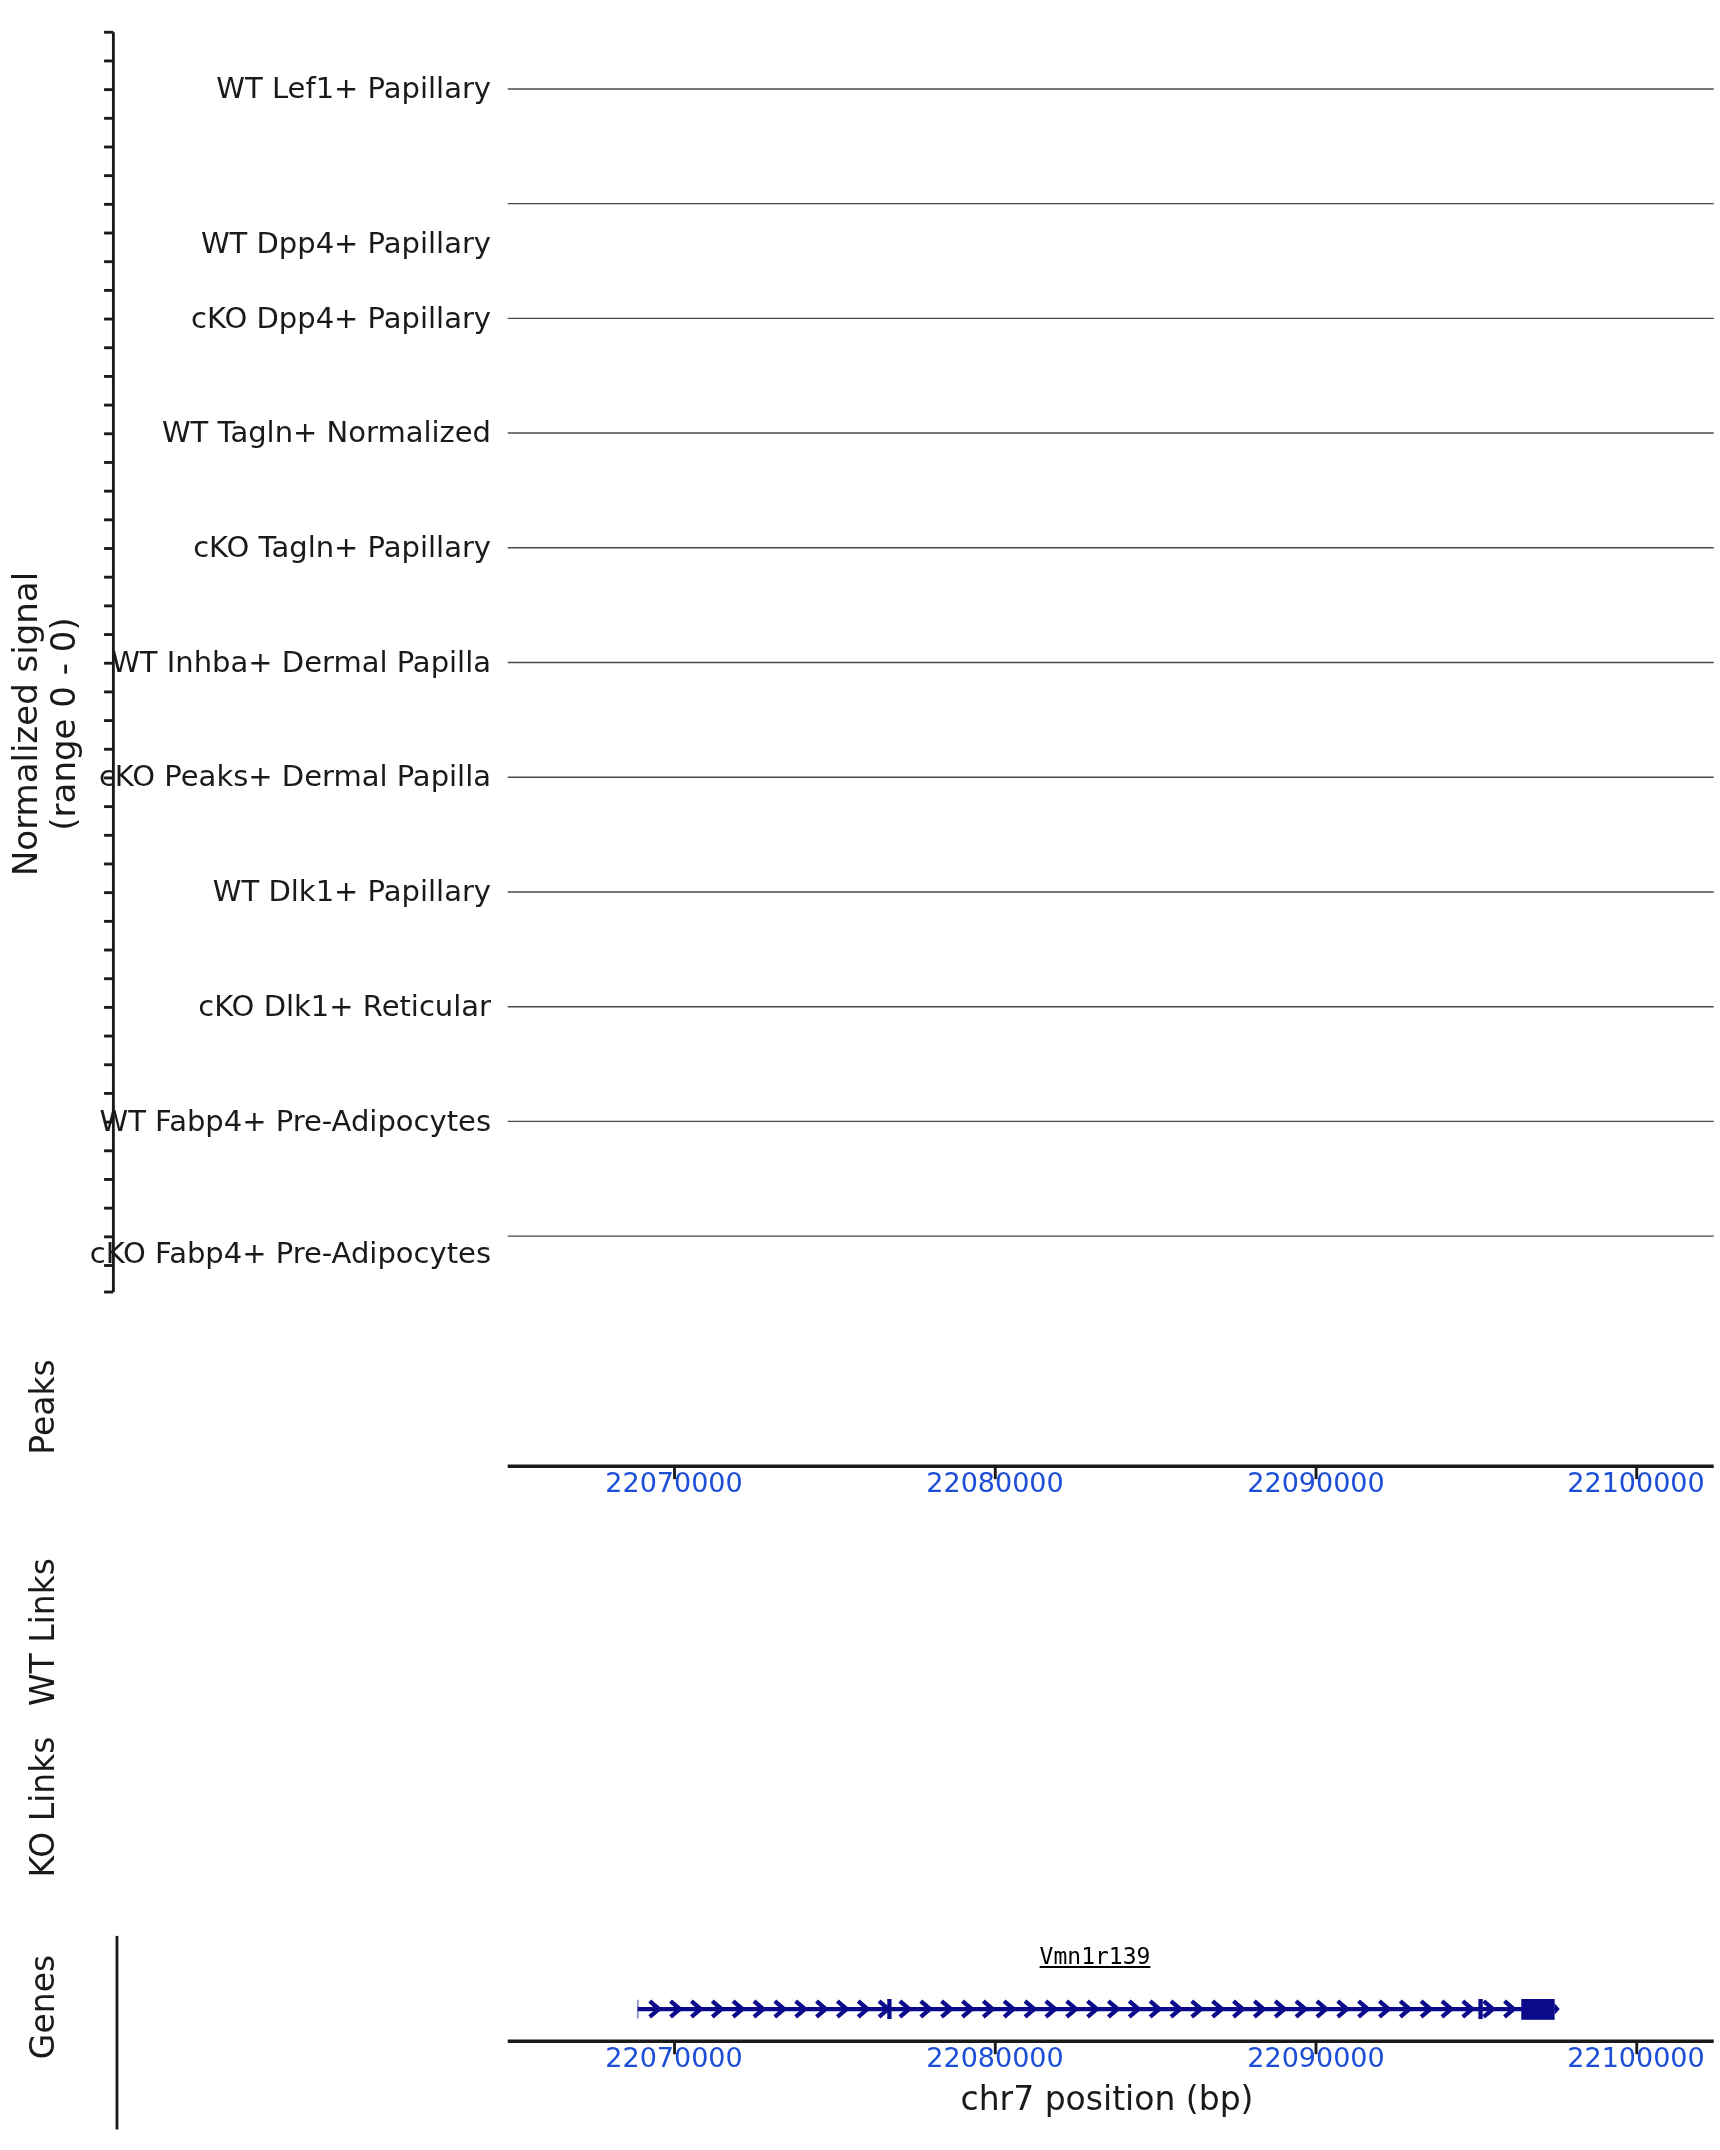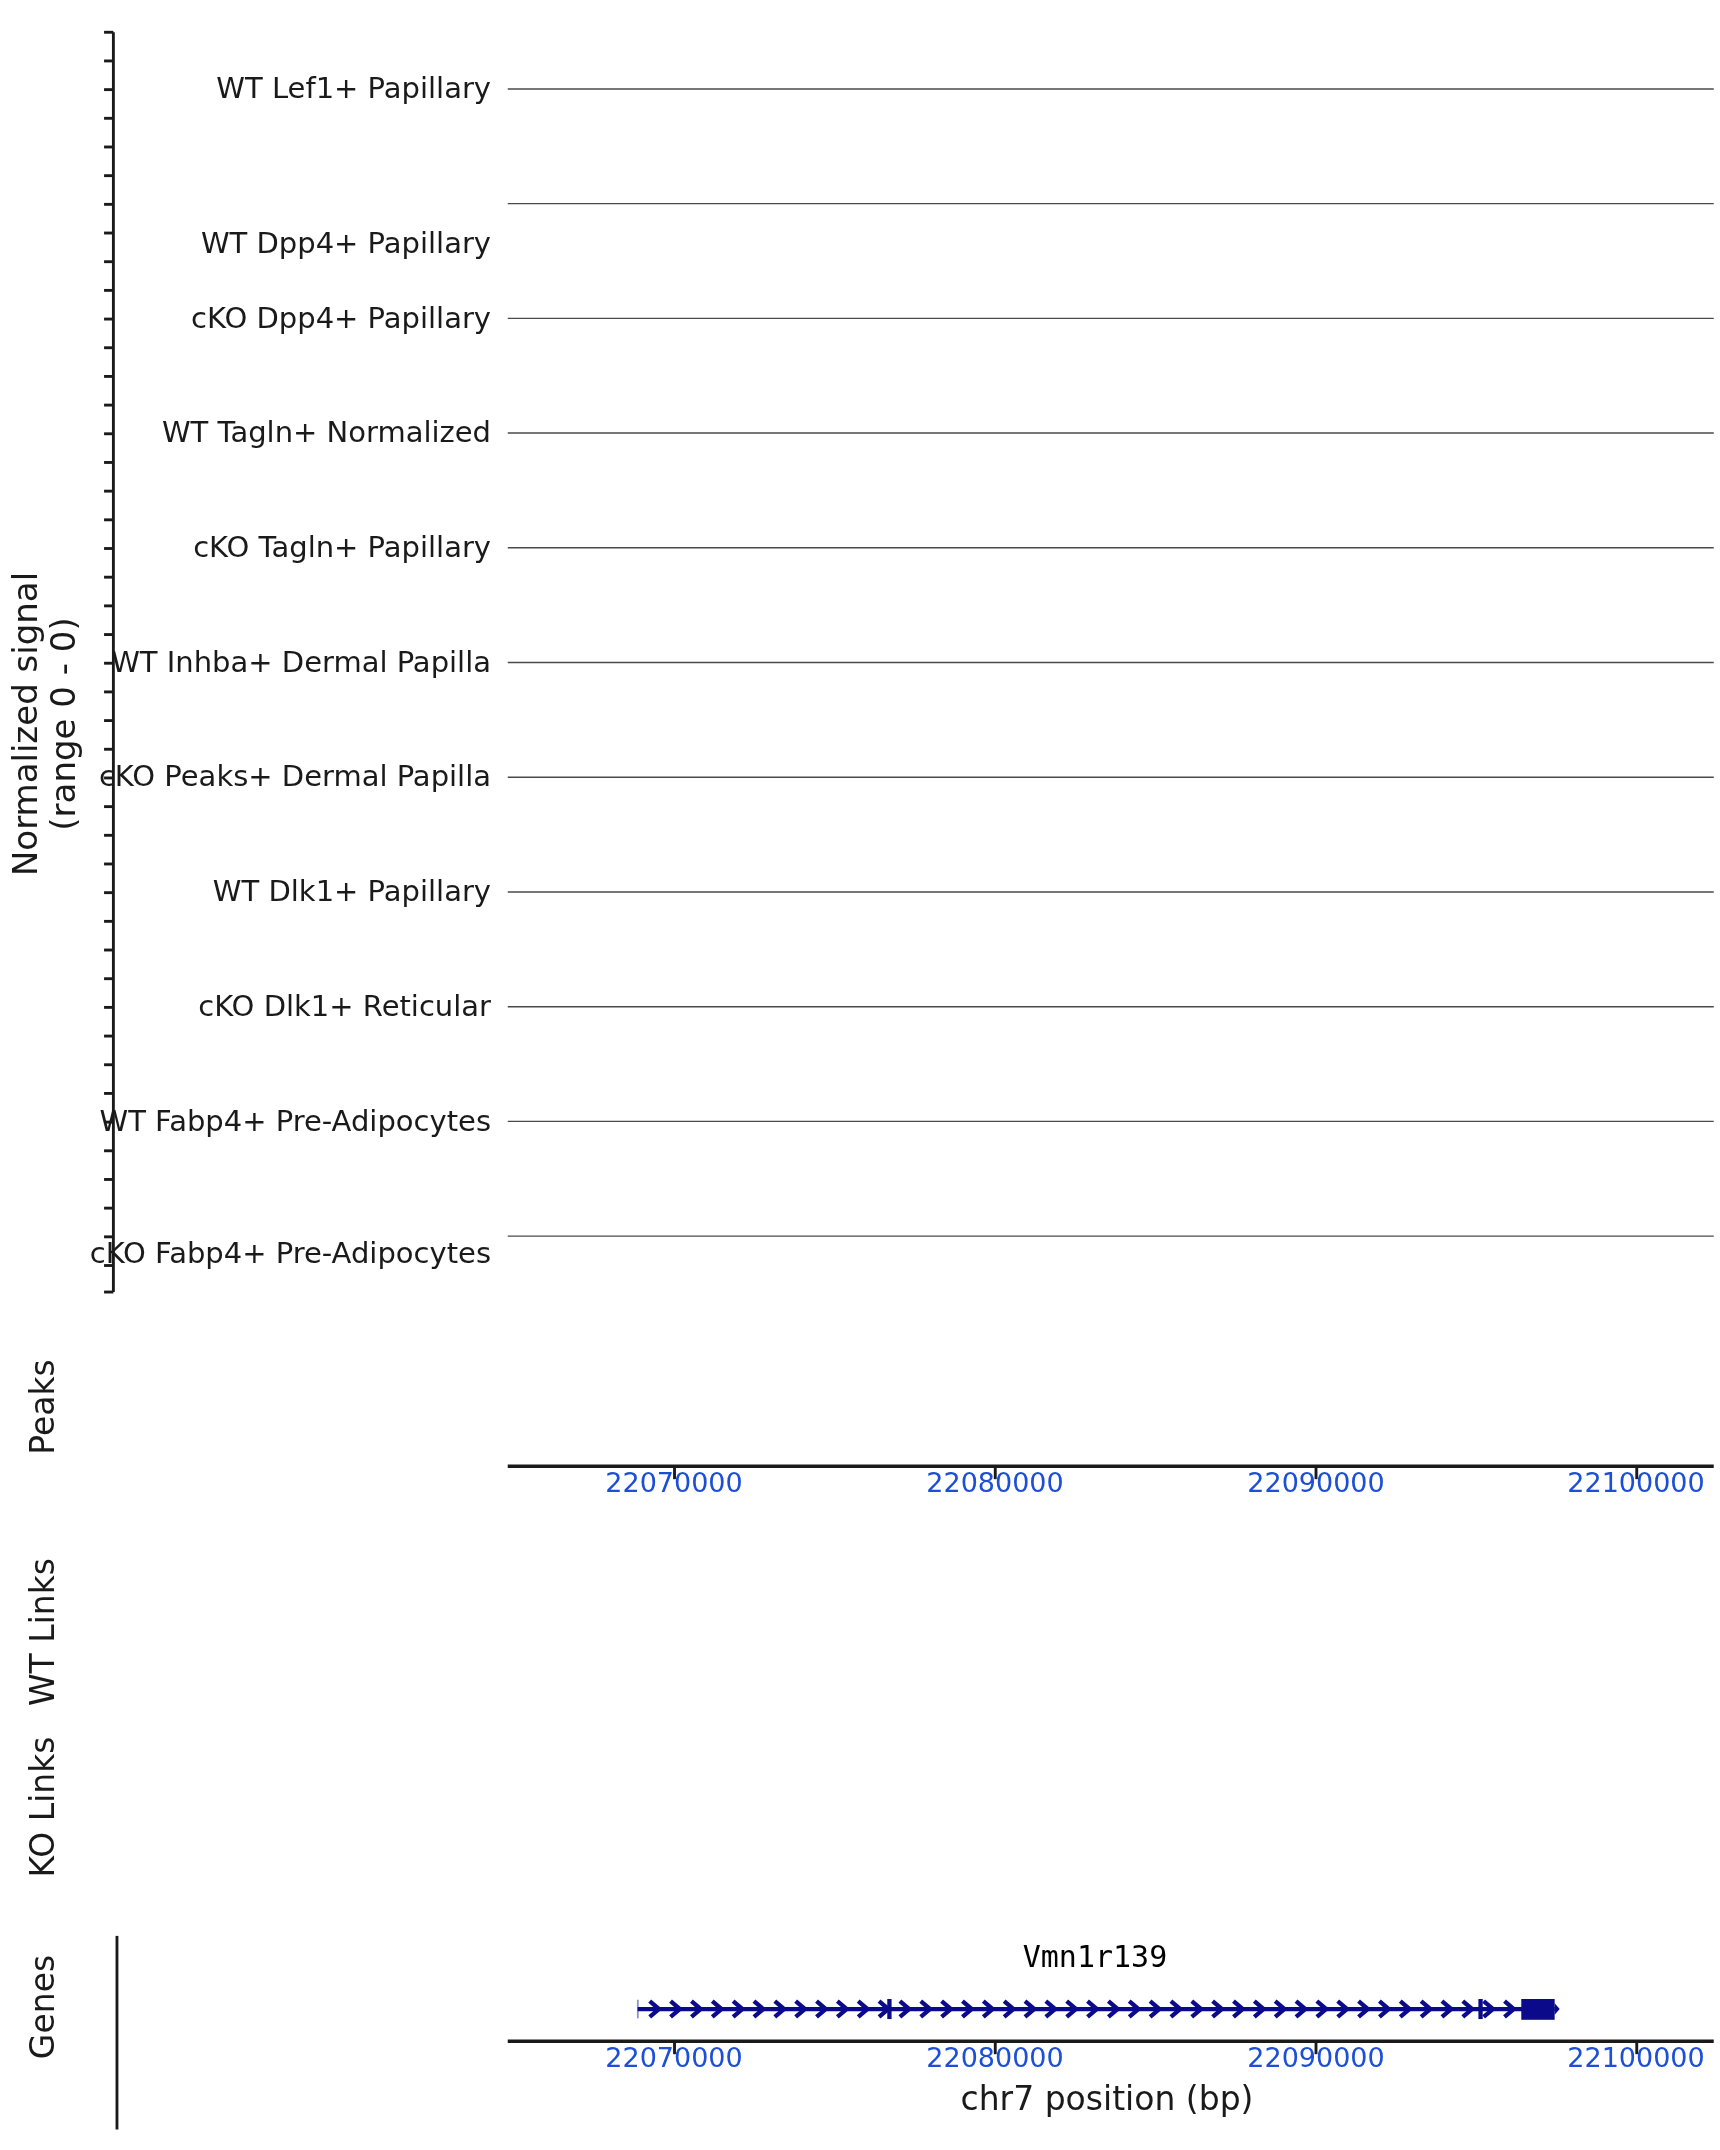--- a/index.html
+++ b/index.html
@@ -13,21 +13,21 @@
   .plabel{font-size:33px;}
   #plabel-peaks{left:42px;top:1407px;}
   #plabel-wtlinks{left:42px;top:1632px;}
   #plabel-kolinks{left:42px;top:1807px;}
   #plabel-genes{left:42px;top:2007px;}
   .track-label{position:absolute;right:1230px;font-size:29px;line-height:37px;
        color:#1a1a1a;white-space:nowrap;text-align:right;}
   .ticklabel{position:absolute;transform:translate(-50%,0);font-size:27px;line-height:29px;
        color:#1d4ed8;white-space:nowrap;}
   #genename{position:absolute;left:1095px;top:1956px;transform:translate(-50%,-50%);
-       font-family:"DejaVu Sans Mono",monospace;font-size:30px;color:#000000;white-space:nowrap;}
+       font-family:"DejaVu Sans Mono",monospace;font-size:23px;color:#000000;white-space:nowrap;text-decoration:underline;}
   #xtitle{position:absolute;left:1107px;top:2098px;transform:translate(-50%,-50%);
        font-size:33px;color:#1a1a1a;white-space:nowrap;}
 </style>
 </head>
 <body>
 
 <div id="fig">
   <svg id="gfx" width="1721" height="2151" viewBox="0 0 2400 3000">
       <line x1="158" y1="45" x2="158" y2="1802" stroke="#1a1a1a" stroke-width="4"></line>
       <line x1="145" y1="45" x2="158" y2="45" stroke="#1a1a1a" stroke-width="4"></line>

